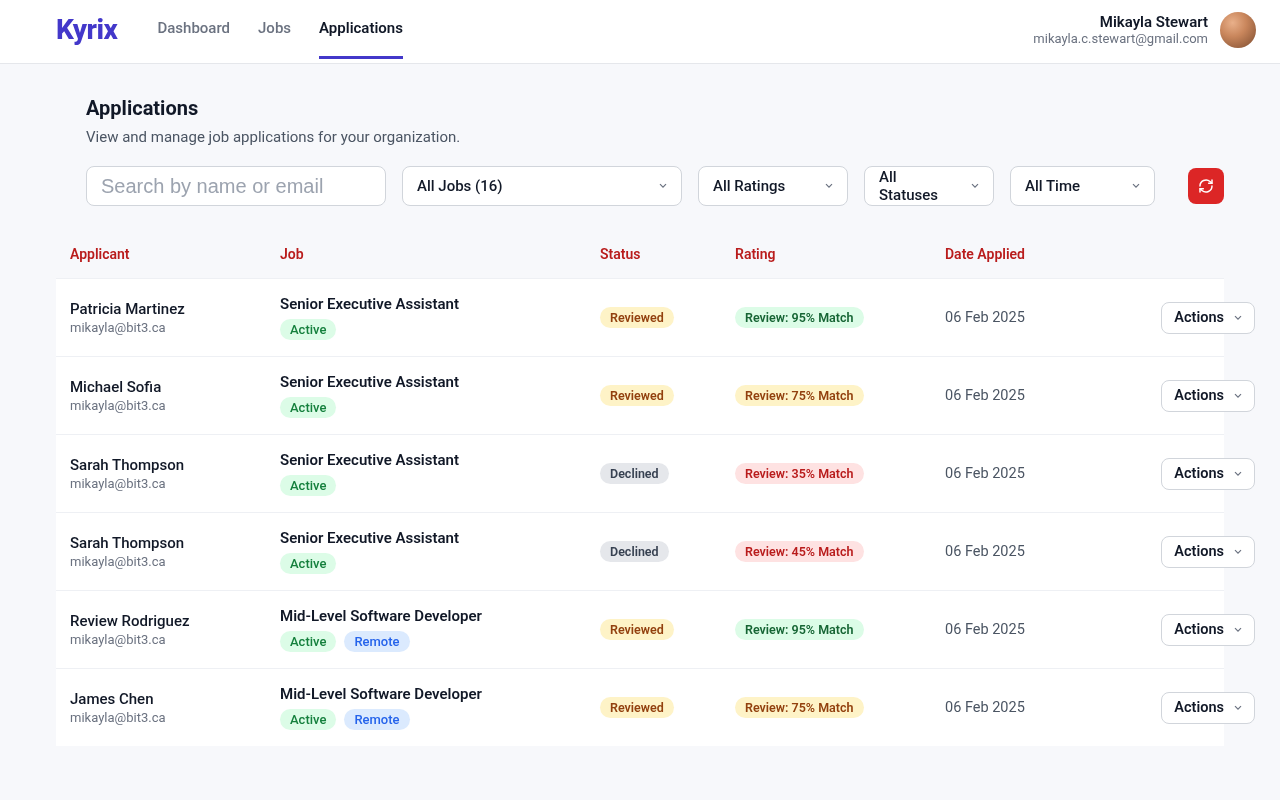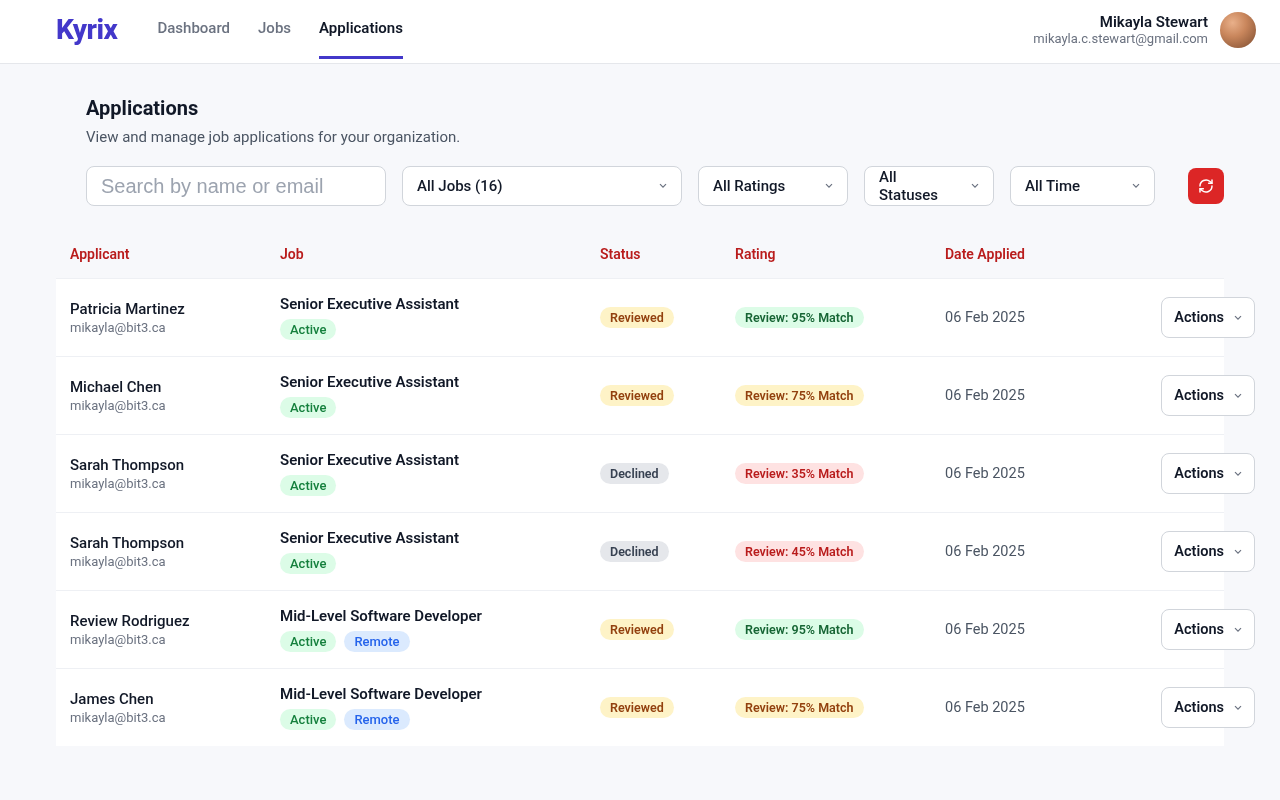--- a/index.html
+++ b/index.html
@@ -182,21 +182,21 @@
   .badge-blue-soft { background: #dbeafe; color: #2563eb; font-size: 13px; font-weight: 500; padding: 3px 10px; border-radius: 999px;}
   .badge-yellow { background: #fef3c7; color: #92400e; }
   .badge-gray { background: #e5e7eb; color: #374151; }
   .badge-greenrev { background: #dcfce7; color: #166534; }
   .badge-yellowrev { background: #fef3c7; color: #92400e; }
   .badge-redrev { background: #fee2e2; color: #b91c1c; }
 
   .date-cell { color: #4b5563; font-size: 14.5px; }
 
   .actions-btn {
-    height: 41px;
+    height: 32px;
     border: 1px solid #d1d5db;
     border-radius: 8px;
     background: #fff;
     padding: 0 30px 0 12px;
     font-size: 14.5px;
     font-weight: 600;
     display: inline-flex;
     align-items: center;
     position: relative;
     cursor: pointer;
@@ -291,21 +291,21 @@
           <div class="date-cell">06 Feb 2025</div>
           <div style="text-align: right;"><div class="actions-btn">
               <span>Actions</span>
               <svg class="chevron" viewBox="0 0 20 20" fill="none" stroke="currentColor" stroke-width="2">
                 <path d="M5 7l5 5 5-5"></path>
               </svg>
             </div></div>
         </div>
         <div class="trow">
           <div>
-            <div class="applicant-name">Michael Chen</div>
+            <div class="applicant-name">Michael Sofia</div>
             <div class="applicant-email">mikayla@bit3.ca</div>
           </div>
           <div>
             <div class="job-title">Senior Executive Assistant</div>
             <div class="job-tags">
               <span class="badge-green-soft">Active</span>
             </div>
           </div>
           <div><span class="badge badge-yellow">Reviewed</span></div>
           <div><span class="badge badge-yellowrev">Review: 75% Match</span></div>

